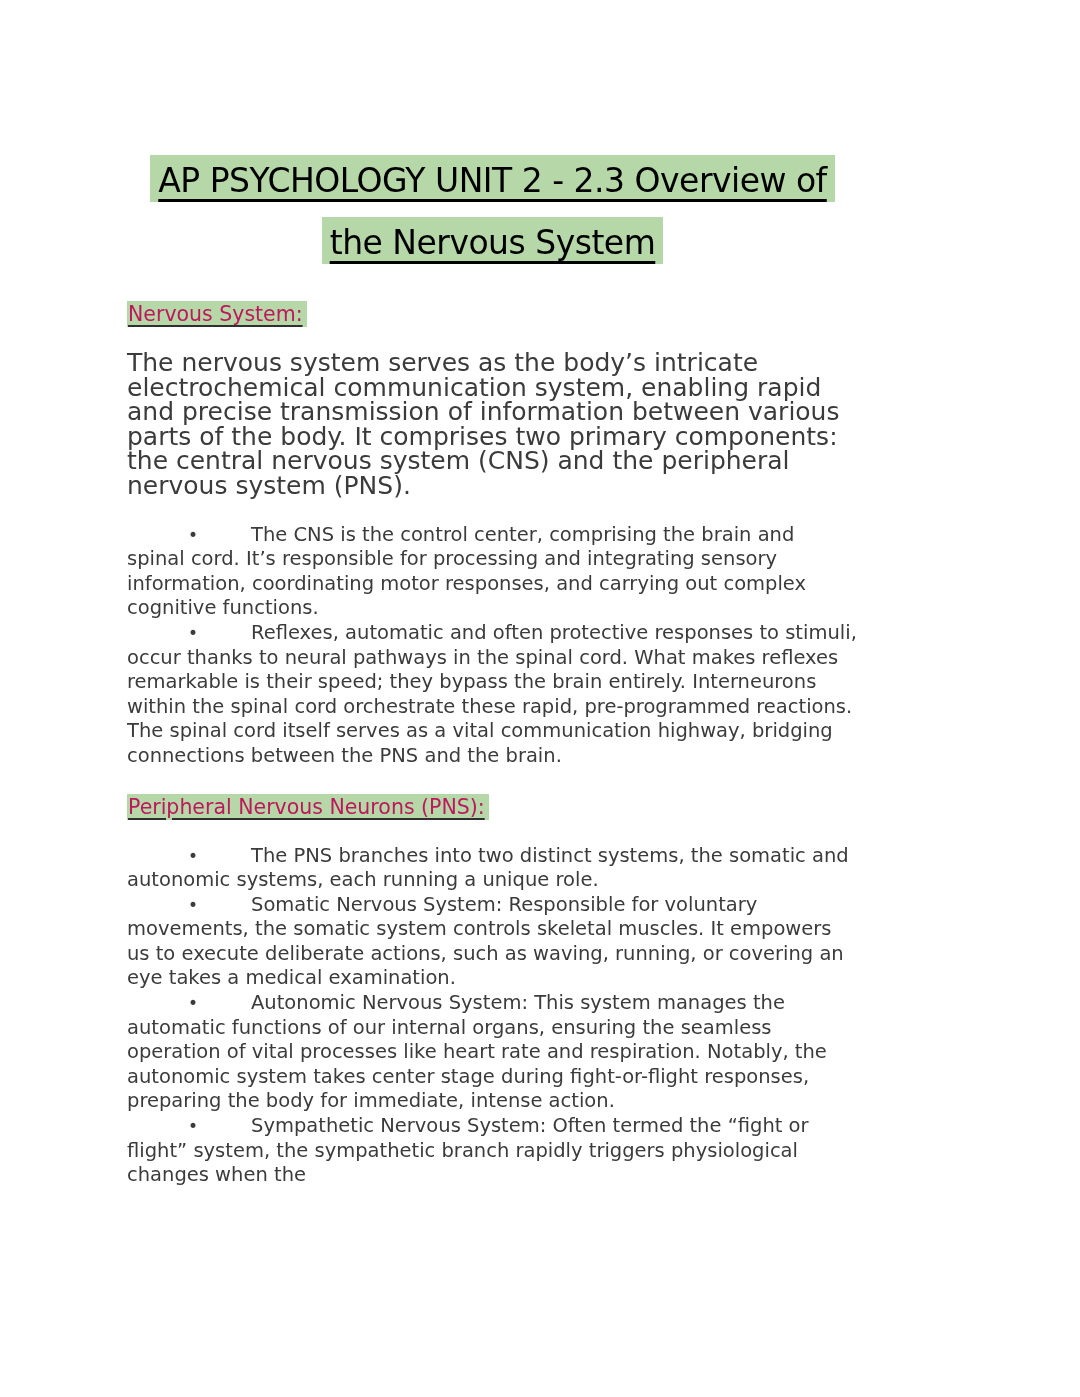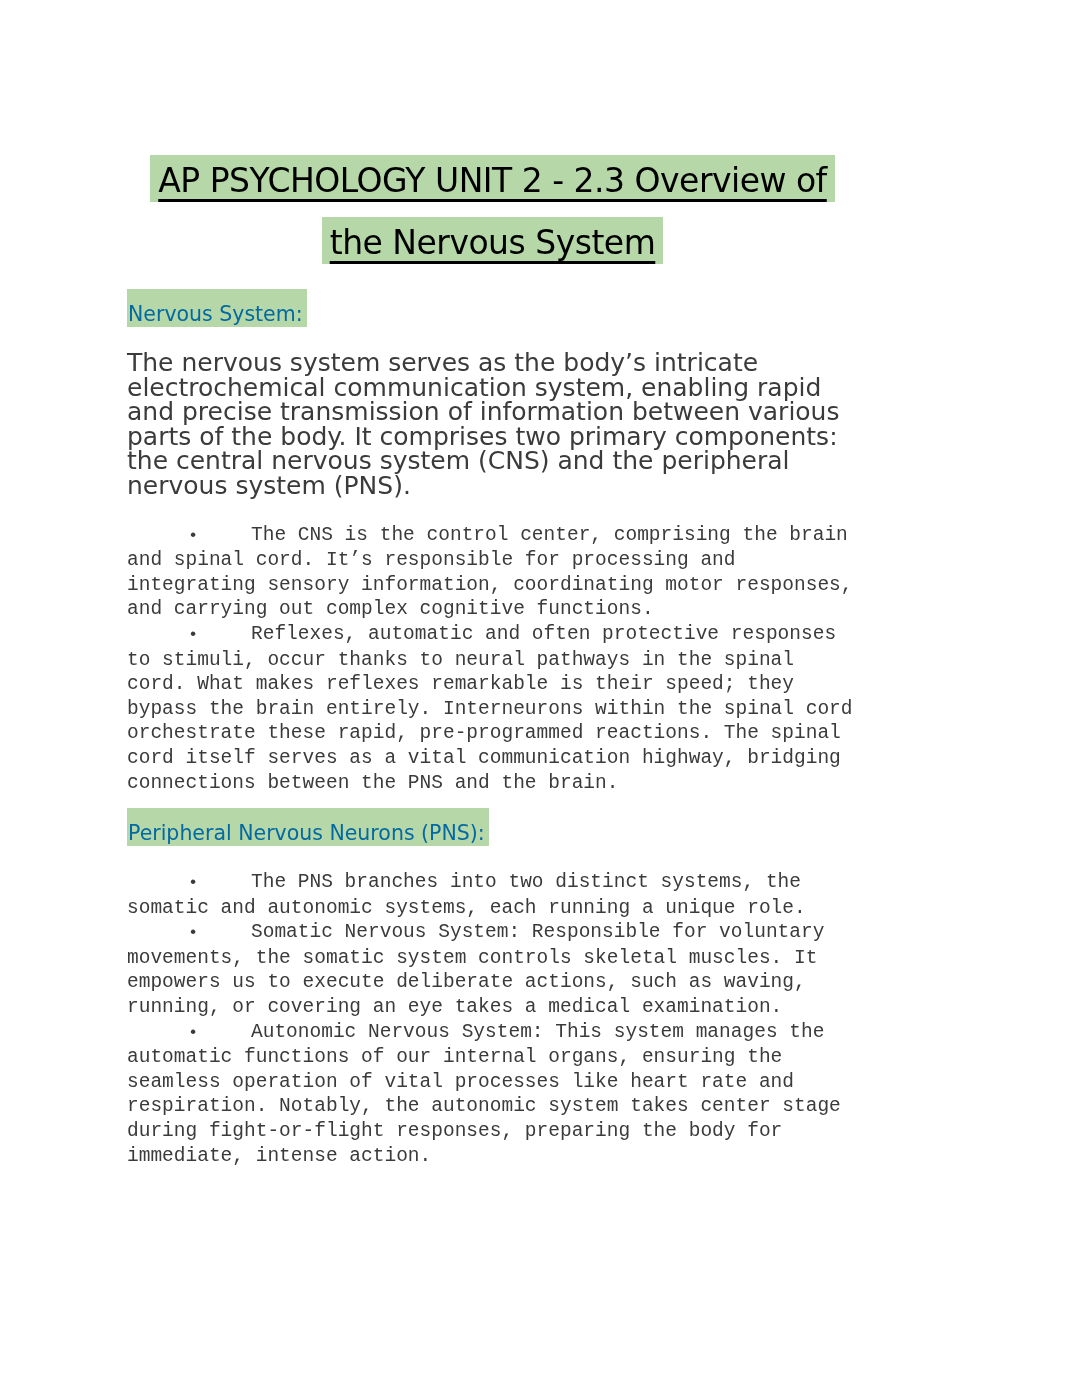--- a/index.html
+++ b/index.html
@@ -46,37 +46,37 @@
 
   
   .section-heading {
     margin: 26px 0 0 0;
     font-size: 20.5px;
     line-height: 25px;
     font-weight: 400;
   }
   .heading-text {
     background: #b6d7a8;
-    color: #0369a1;
-    padding: 13px 4px 1px 1px;
+    color: #be185d;
+    padding: 1px 4px 1px 1px;
+    text-decoration: underline;
     text-decoration-thickness: 1.5px;
     text-underline-offset: 4px;
     text-decoration-color: #2f2f2f;
   }
 
   
   .paragraph {
     margin: 24px 0 0 0;
     font-size: 25px;
     line-height: 24.6px;
     font-weight: 400;
   }
   .bullet-list {
     margin: 24px 0 0 0;
-    font-family: Liberation Mono, monospace;
   }
   .bullet-item {
     margin: 0;
     font-size: 19.5px;
     line-height: 24.6px;
     font-weight: 400;
   }
   .ind-first {
     display: inline-block;
     width: 60px;
@@ -112,16 +112,17 @@
       <p class="bullet-item"><span class="ind-first"></span><span class="bullet-dot">•</span><span class="ind-gap"></span><span>Reflexes, automatic and often protective responses to stimuli, occur thanks to neural pathways in the spinal cord. What makes reflexes remarkable is their speed; they bypass the brain entirely. Interneurons within the spinal cord orchestrate these rapid, pre-programmed reactions. The spinal cord itself serves as a vital communication highway, bridging connections between the PNS and the brain.</span></p>
     </div>
 
     <h2 class="section-heading">
       <span class="heading-text">Peripheral Nervous Neurons (PNS):</span>
     </h2>
     <div class="bullet-list">
       <p class="bullet-item"><span class="ind-first"></span><span class="bullet-dot">•</span><span class="ind-gap"></span><span>The PNS branches into two distinct systems, the somatic and autonomic systems, each running a unique role.</span></p>
       <p class="bullet-item"><span class="ind-first"></span><span class="bullet-dot">•</span><span class="ind-gap"></span><span>Somatic Nervous System: Responsible for voluntary movements, the somatic system controls skeletal muscles. It empowers us to execute deliberate actions, such as waving, running, or covering an eye takes a medical examination.</span></p>
       <p class="bullet-item"><span class="ind-first"></span><span class="bullet-dot">•</span><span class="ind-gap"></span><span>Autonomic Nervous System: This system manages the automatic functions of our internal organs, ensuring the seamless operation of vital processes like heart rate and respiration. Notably, the autonomic system takes center stage during fight-or-flight responses, preparing the body for immediate, intense action.</span></p>
+      <p class="bullet-item"><span class="ind-first"></span><span class="bullet-dot">•</span><span class="ind-gap"></span><span>Sympathetic Nervous System: Often termed the “fight or flight” system, the sympathetic branch rapidly triggers physiological changes when the</span></p>
     </div>
 
   </div>
 </div>
 
 </body></html>

